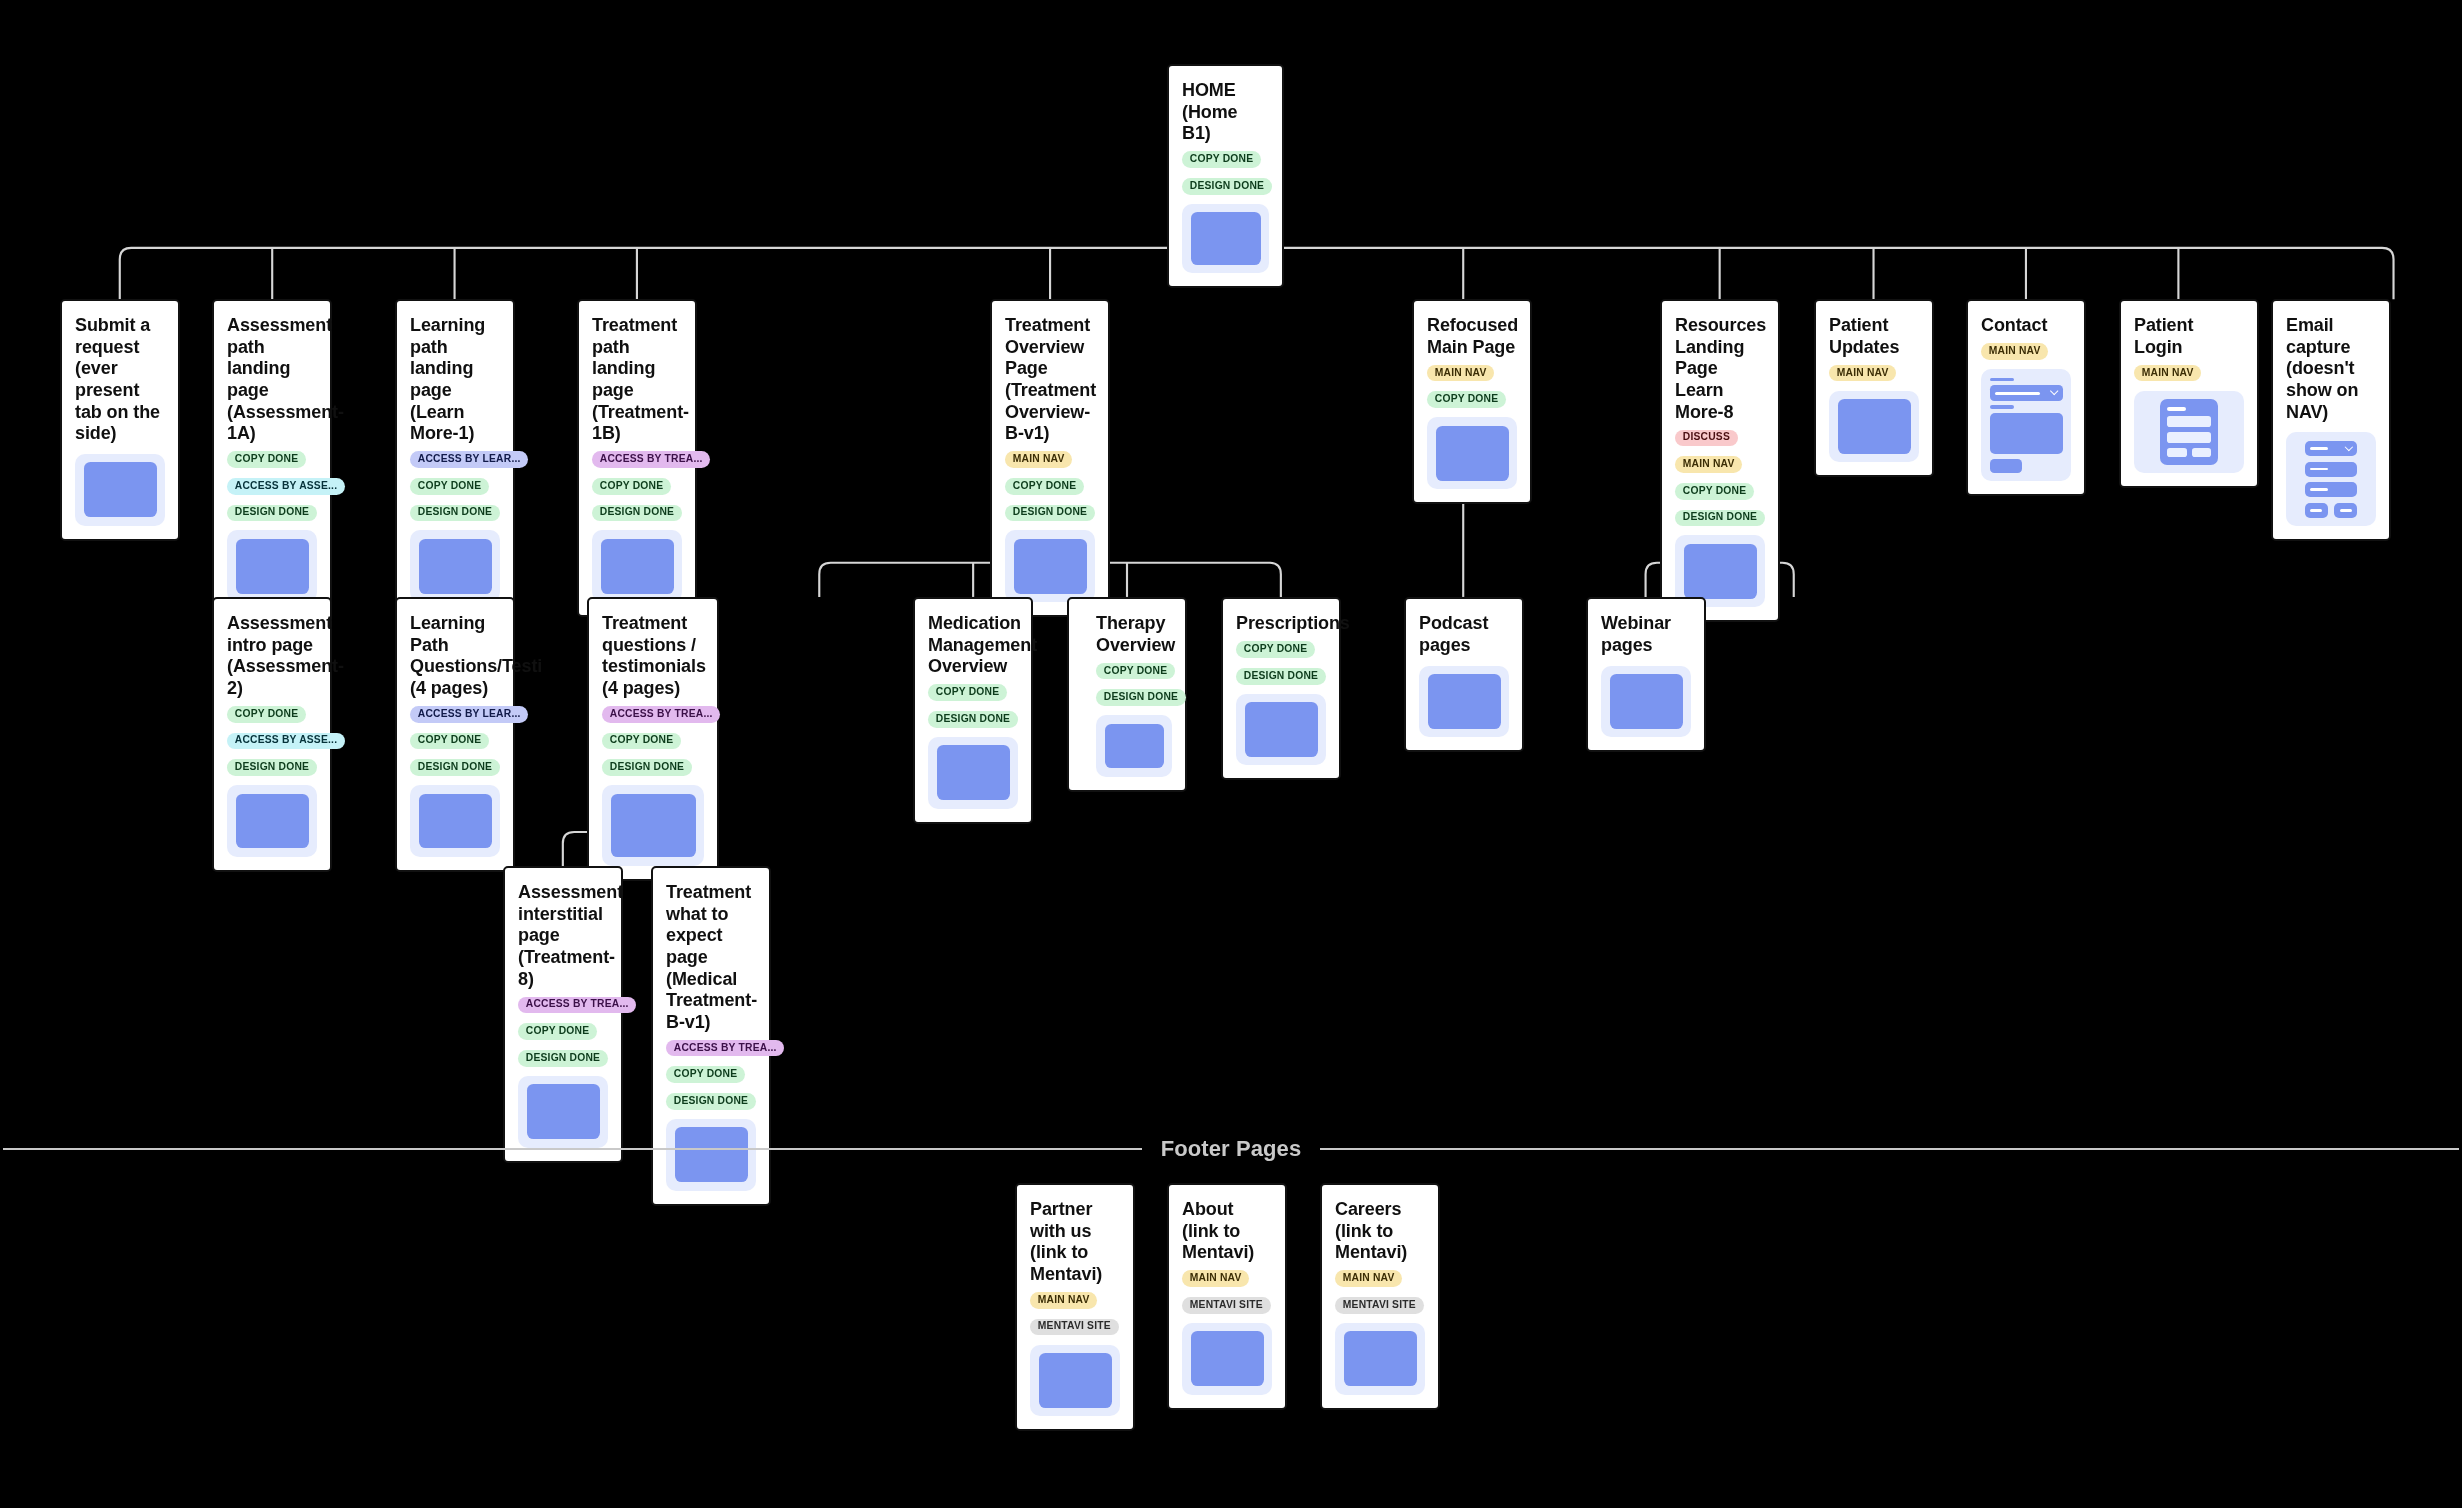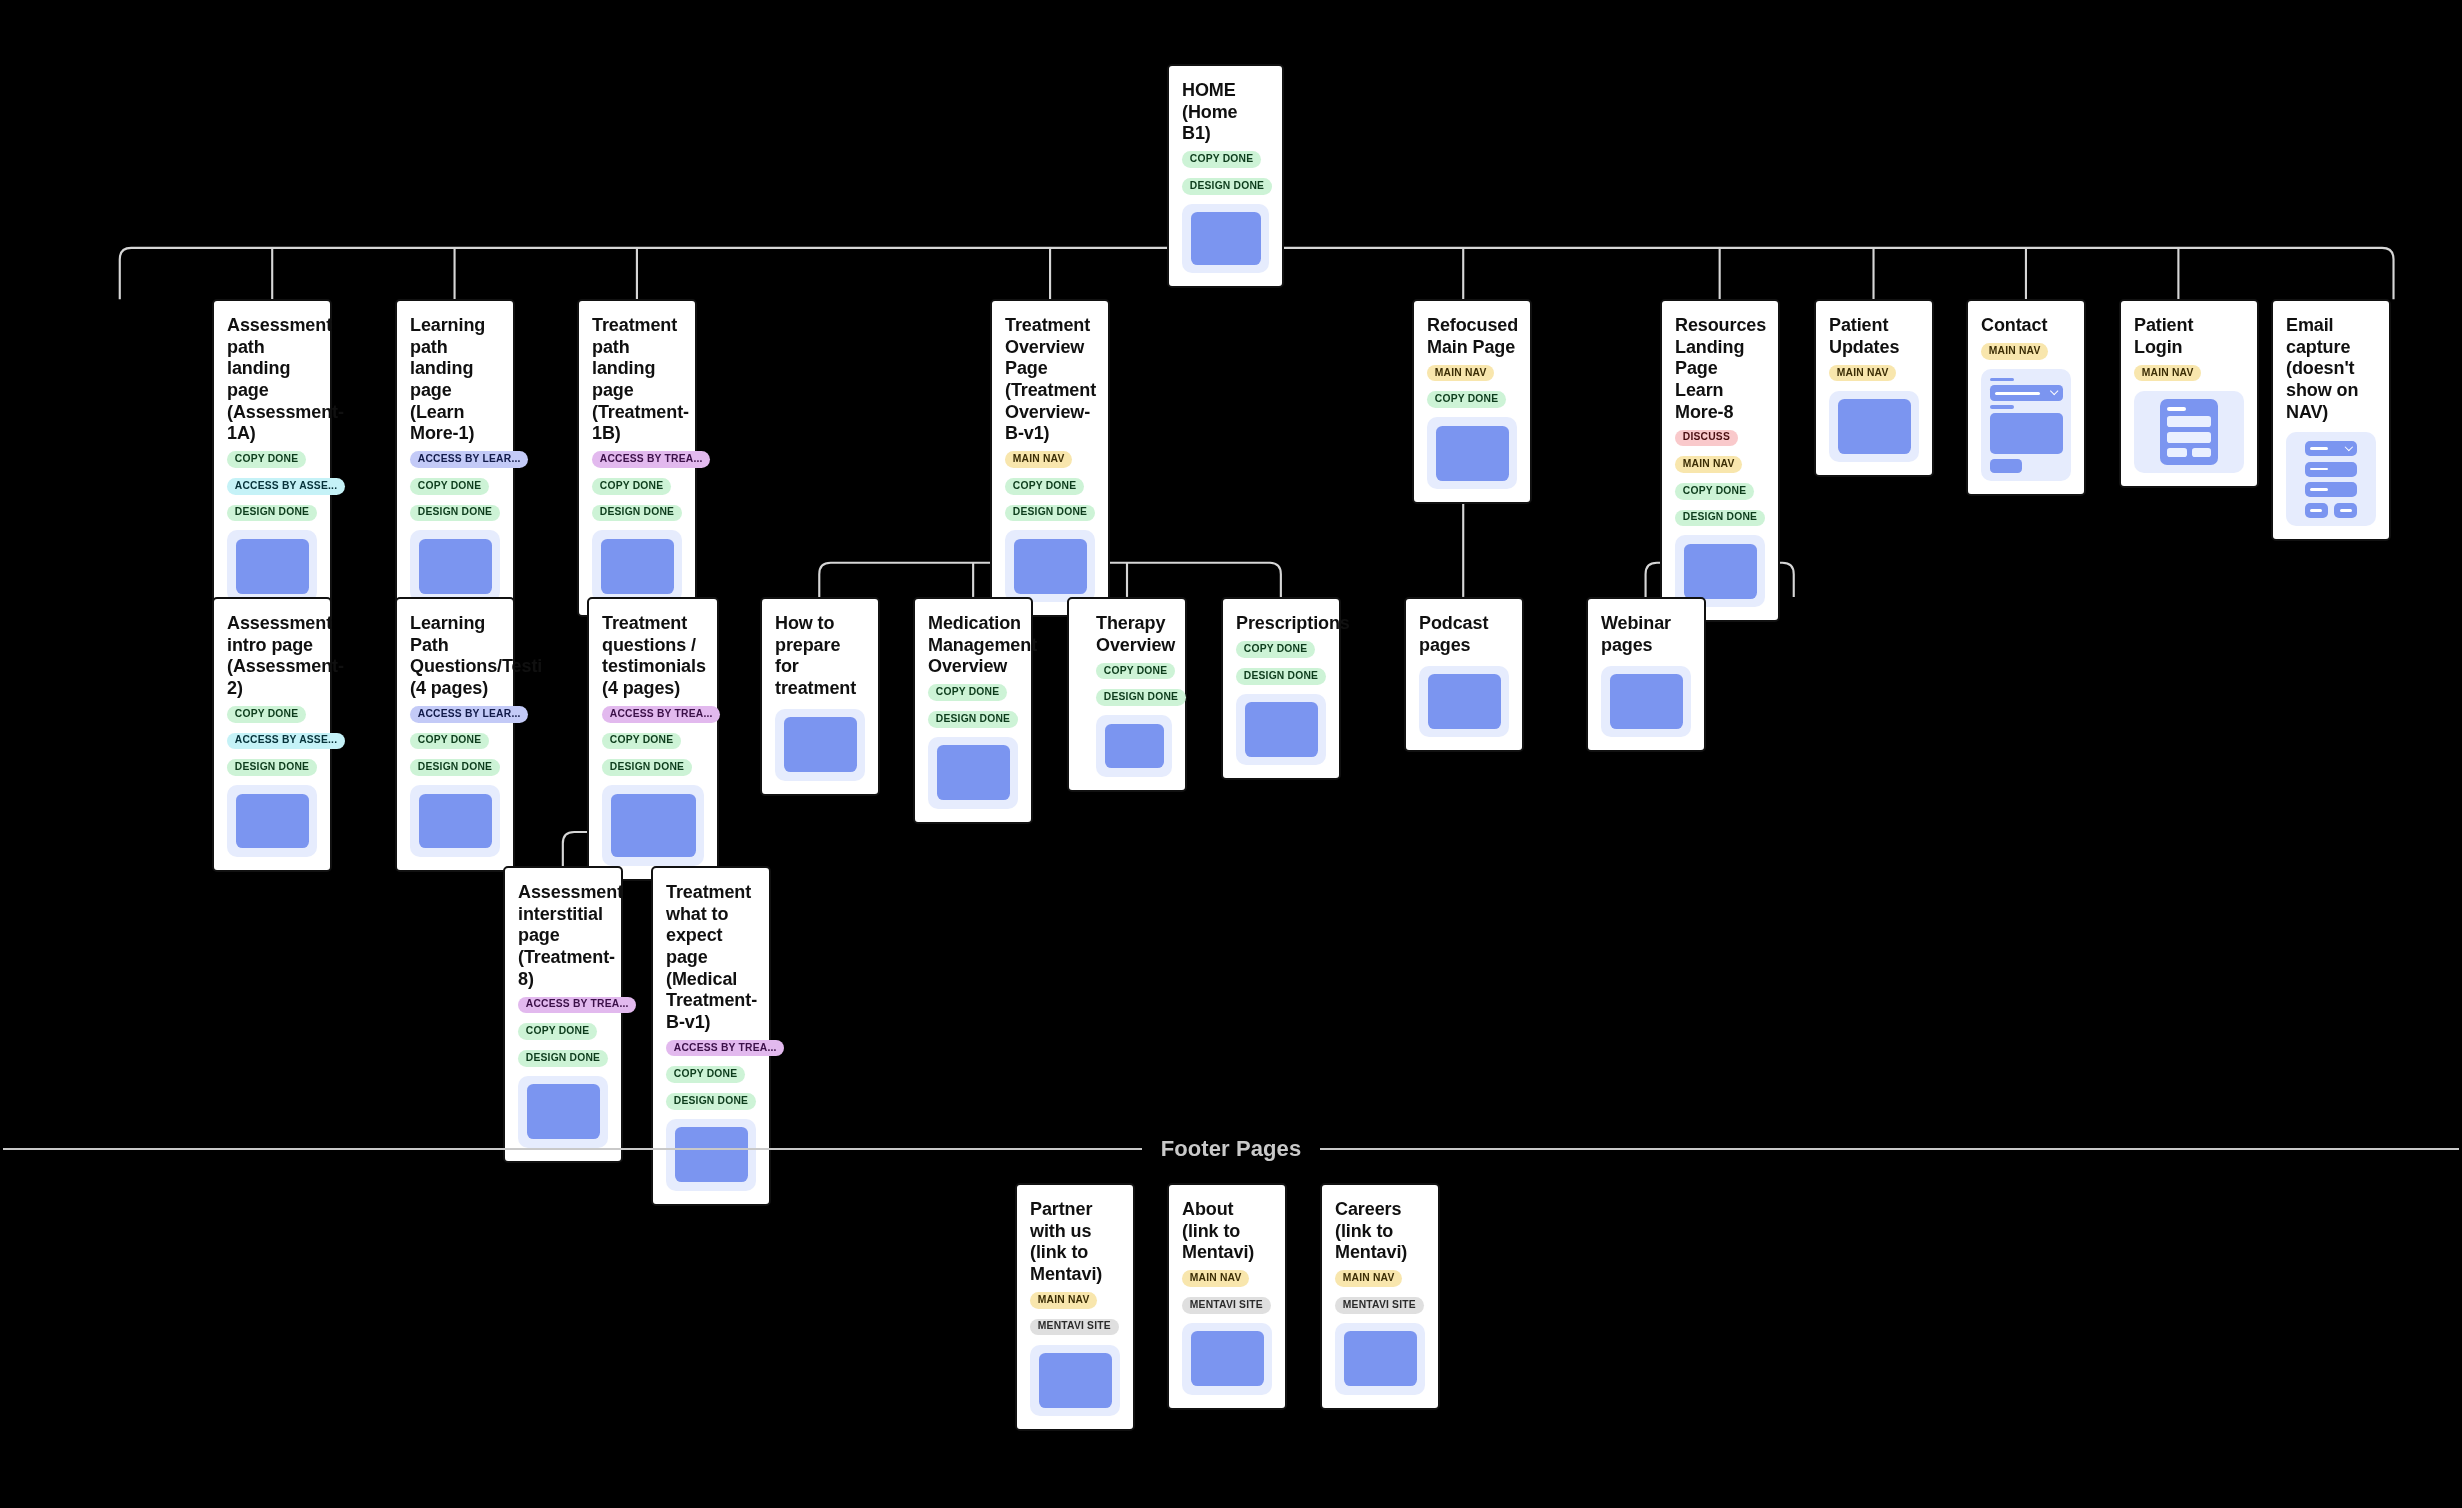--- a/index.html
+++ b/index.html
@@ -155,20 +155,26 @@
     <div class="node-title">HOME (Home B1)</div>
     <div class="tags">
       <span class="tag copy">COPY DONE</span>
       <span class="tag design">DESIGN DONE</span>
     </div>
     <div class="thumb">
         <div class="thumb-plain"></div>
       </div>
   </div>
 
+  <div class="node" style="left:60px; top:299px; width:120px;">
+    <div class="node-title">Submit a request (ever present tab on the side)</div>
+    <div class="thumb">
+        <div class="thumb-plain"></div>
+      </div>
+  </div>
 
   <div class="node" style="left:212px; top:299px; width:120px;">
     <div class="node-title">Assessment path landing page (Assessment-1A)</div>
     <div class="tags">
       <span class="tag copy">COPY DONE</span>
       <span class="tag asse">ACCESS BY ASSE...</span>
       <span class="tag design">DESIGN DONE</span>
     </div>
     <div class="thumb">
         <div class="thumb-plain"></div>
@@ -337,26 +343,20 @@
     <div class="tags">
       <span class="tag trea">ACCESS BY TREA...</span>
       <span class="tag copy">COPY DONE</span>
       <span class="tag design">DESIGN DONE</span>
     </div>
     <div class="thumb">
         <div class="thumb-plain"></div>
       </div>
   </div>
 
-  <div class="node" style="left:760px; top:597px; width:120px;">
-    <div class="node-title">How to prepare for treatment</div>
-    <div class="thumb">
-        <div class="thumb-plain"></div>
-      </div>
-  </div>
 
   <div class="node" style="left:913px; top:597px; width:120px;">
     <div class="node-title">Medication Management Overview</div>
     <div class="tags">
       <span class="tag copy">COPY DONE</span>
       <span class="tag design">DESIGN DONE</span>
     </div>
     <div class="thumb">
         <div class="thumb-plain"></div>
       </div>

